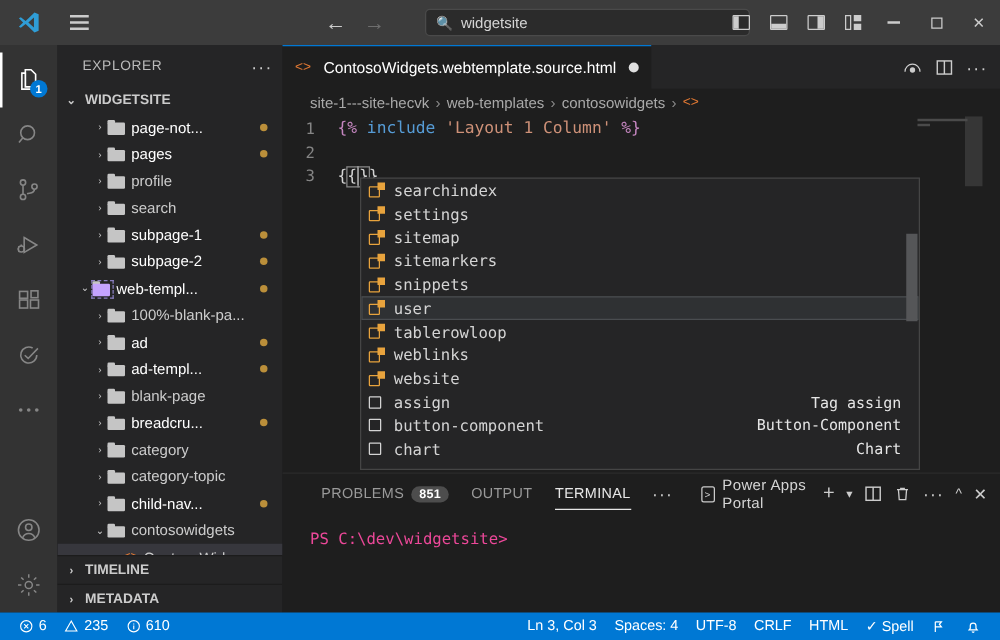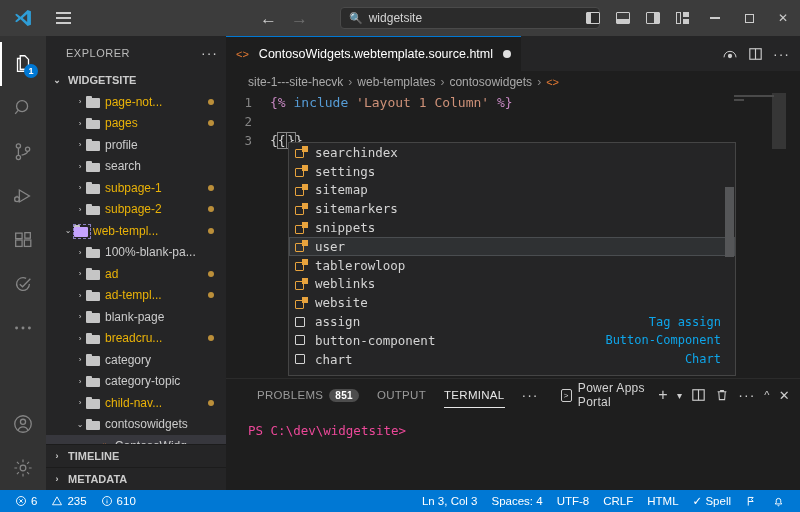--- a/index.html
+++ b/index.html
@@ -68,21 +68,21 @@
   .chev { width: 14px; text-align: center; font-size: 9px; color: #cccccc; display:inline-block;}
   .tree { flex: 1 1 auto; overflow: hidden; }
   .row { height: 21.5px; display: flex; align-items: center; font-size: 12px; white-space: nowrap; position: relative; }
   .row .chevcell { width: 12px; text-align:center; font-size:8px; color:#cccccc; flex:0 0 12px;}
   .folder-ico { width: 15px; height: 12px; position: relative; flex: 0 0 15px; margin-right: 4px; }
   .folder-ico .b { position:absolute; left:0; bottom:0; width:14px; height:9.5px; background:#c5c5c5; border-radius:1px;}
   .folder-ico .tabtop { position:absolute; left:0; top:0.5px; width:6px; height:3px; background:#c5c5c5; border-radius:1px 1px 0 0;}
   .folder-ico.special .b { background: #c5a3ff; }
   .folder-ico.special::before { content:""; position:absolute; left:-1px; top:-1px; width:16px; height:13px; border:1px dashed #8a7fc0;}
   .name { overflow: hidden; text-overflow: ellipsis; }
-  .name.mod { color: #eab308; }
+  .name.mod { color: #ffffff; }
   .name.norm { color: #cccccc; }
   .dot-m { width: 6px; height: 6px; border-radius: 50%; background: #bb8f3a; margin-left: auto; margin-right: 12px; flex:0 0 6px;}
   .row.file-sel { background: #37373d; }
   .html-ico { color: #e37933; font-size: 11px; margin-right: 4px; flex:0 0 auto;}
   .bottom-sect { border-top: 1px solid #1c1c1c; }
 
   
   .main { flex: 1 1 auto; display: flex; flex-direction: column; min-width: 0; background: #1e1e1e; }
   .tabsrow { height: 35px; background: #252526; display: flex; align-items: stretch; position: relative; }
   .tab {
@@ -116,21 +116,21 @@
     font-family: "DejaVu Sans Mono", monospace;
   }
   .sg-row { height: 18.8px; display: flex; align-items: center; padding-left: 6px; gap: 7px; font-size: 12.5px; color: #d4d4d4; }
   .sg-row.sel { background: #2f3133; outline: 1px solid #4a4d50; outline-offset: -1px; }
   .sg-ico-field { width: 13px; height: 12px; position: relative; flex:0 0 13px;}
   .sg-ico-field .s1 { position:absolute; left:0; bottom:0; width:9px; height:9px; border:1.6px solid #e8a33d; border-radius:1px;}
   .sg-ico-field .s2 { position:absolute; right:0; top:0; width:6px; height:6px; background:#e8a33d;}
   .sg-ico-sq { width: 13px; height: 12px; flex:0 0 13px; display:flex; align-items:center;}
   .sg-ico-sq i { width: 10px; height: 10px; border: 1.5px solid #d4d4d4; display:block; border-radius:1px;}
   .sg-label { color: #d4d4d4; }
-  .sg-detail { margin-left: auto; padding-right: 14px; color: #0ea5e9; font-size: 12px; }
+  .sg-detail { margin-left: auto; padding-right: 14px; color: #e5e5e5; font-size: 12px; }
   .sg-scroll { position: absolute; right: 1px; top: 44px; width: 9px; height: 70px; background: #555658; }
 
   
   .panel { height: 112px; flex: 0 0 112px; background: #1e1e1e; border-top: 1px solid #2b2b2b; display:flex; flex-direction: column;}
   .panel-head { height: 32px; display: flex; align-items: center; padding: 0 10px 0 22px; gap: 0; font-size: 11.5px; color: #9a9a9a; letter-spacing: .3px;}
   .p-tab { padding: 0 9px; height: 32px; display:flex; align-items:center; gap:6px; position: relative; }
   .p-tab.active { color: #e7e7e7; }
   .p-tab.active::after { content:""; position:absolute; left:9px; right:9px; bottom:3px; height:1px; background:#e7e7e7; }
   .p-badge { background: #4d4d4d; color: #fff; border-radius: 9px; font-size: 10px; padding: 1px 6px; font-weight: 600;}
   .p-dots { padding: 0 8px; font-size: 14px; letter-spacing: 1px; color:#cccccc;}

